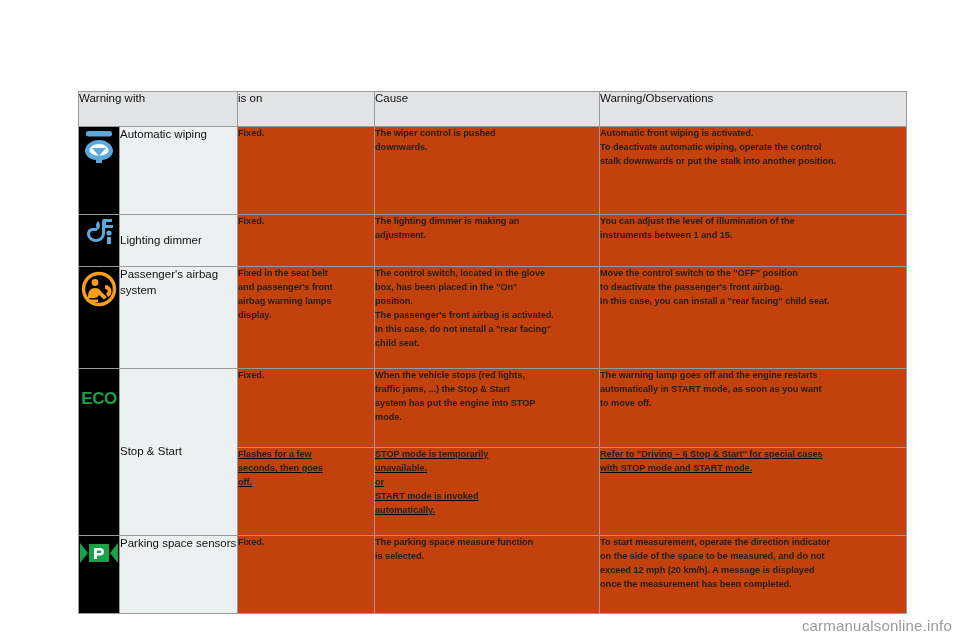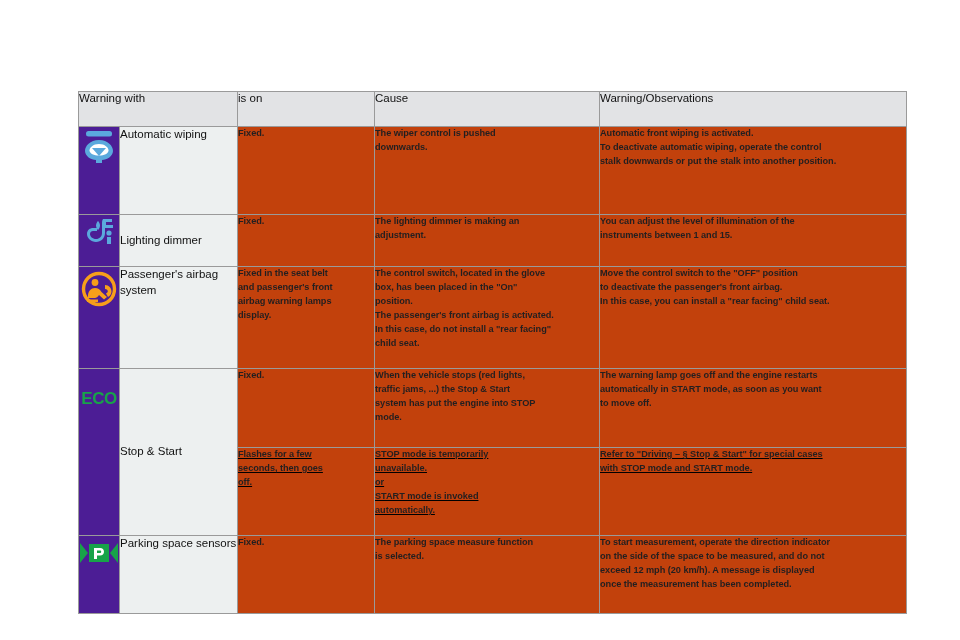--- a/index.html
+++ b/index.html
@@ -50,21 +50,21 @@
 
   
   col.c-icon   { width: 41px; }
   col.c-name   { width: 118px; }
   col.c-ison   { width: 137px; }
   col.c-cause  { width: 225px; }
   col.c-action { width: 307px; }
 
   
   td.icon-cell {
-    background: #4c1d95;
+    background: #000000;
     text-align: center;
     vertical-align: middle;
     padding: 0;
   }
 
   
   td.name-cell {
     background: #edf0f0;
     font-size: 11.5px;
     color: #111;
@@ -291,14 +291,15 @@
           <p>To start measurement, operate the direction indicator</p>
           <p>on the side of the space to be measured, and do not</p>
           <p>exceed 12 mph (20 km/h). A message is displayed</p>
           <p>once the measurement has been completed.</p>
         </td>
       </tr>
 
     </tbody>
   </table>
 
+  <div class="watermark">carmanualsonline.info</div>
 
 </div>
 
 </body></html>

